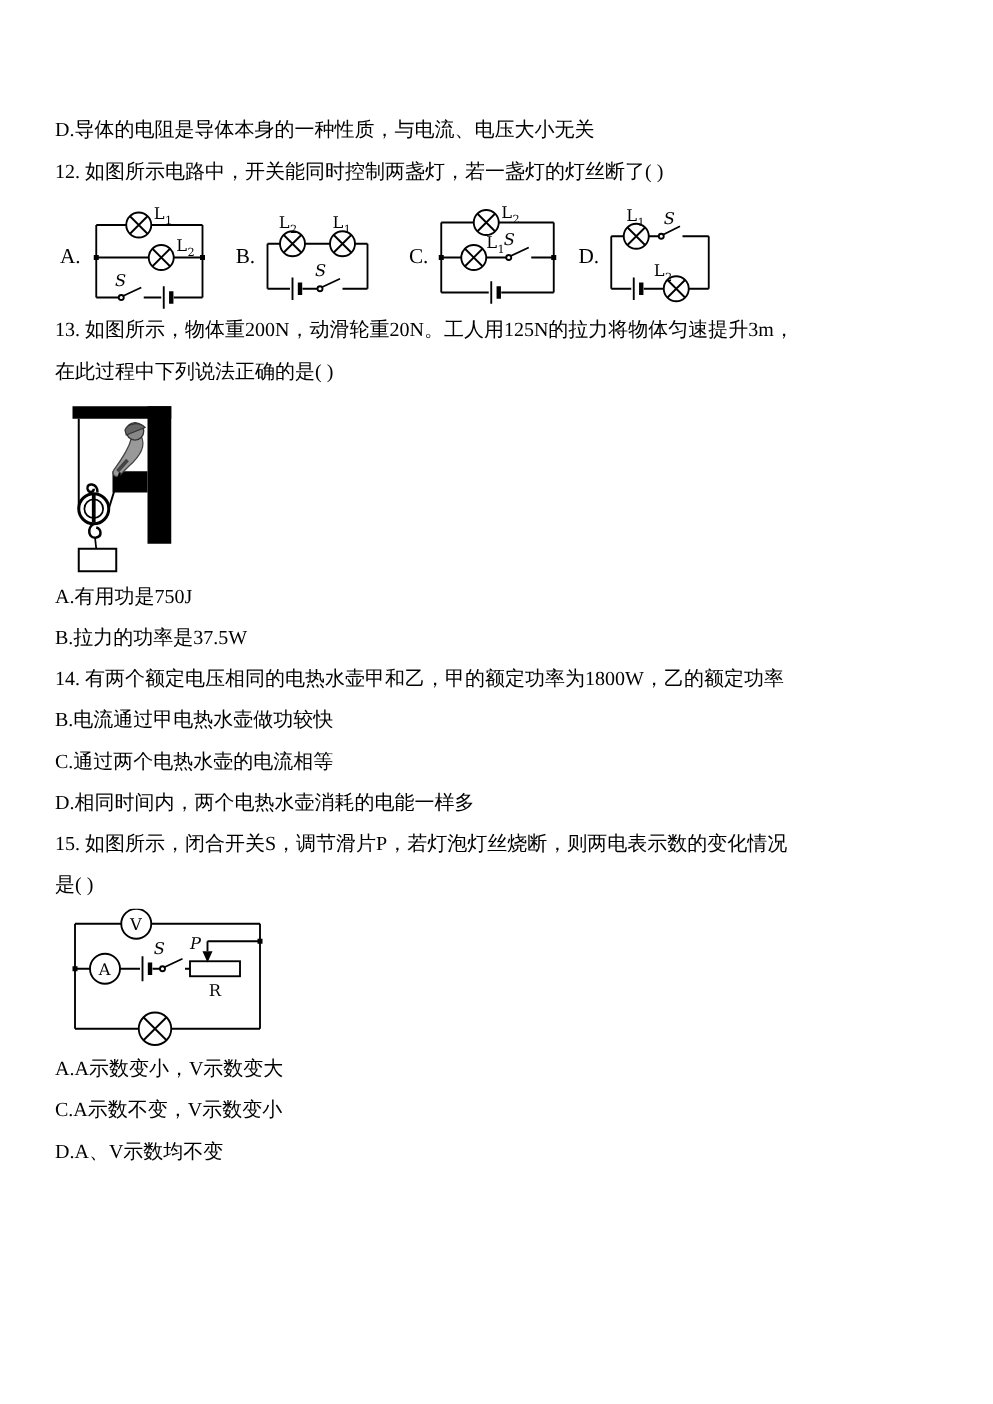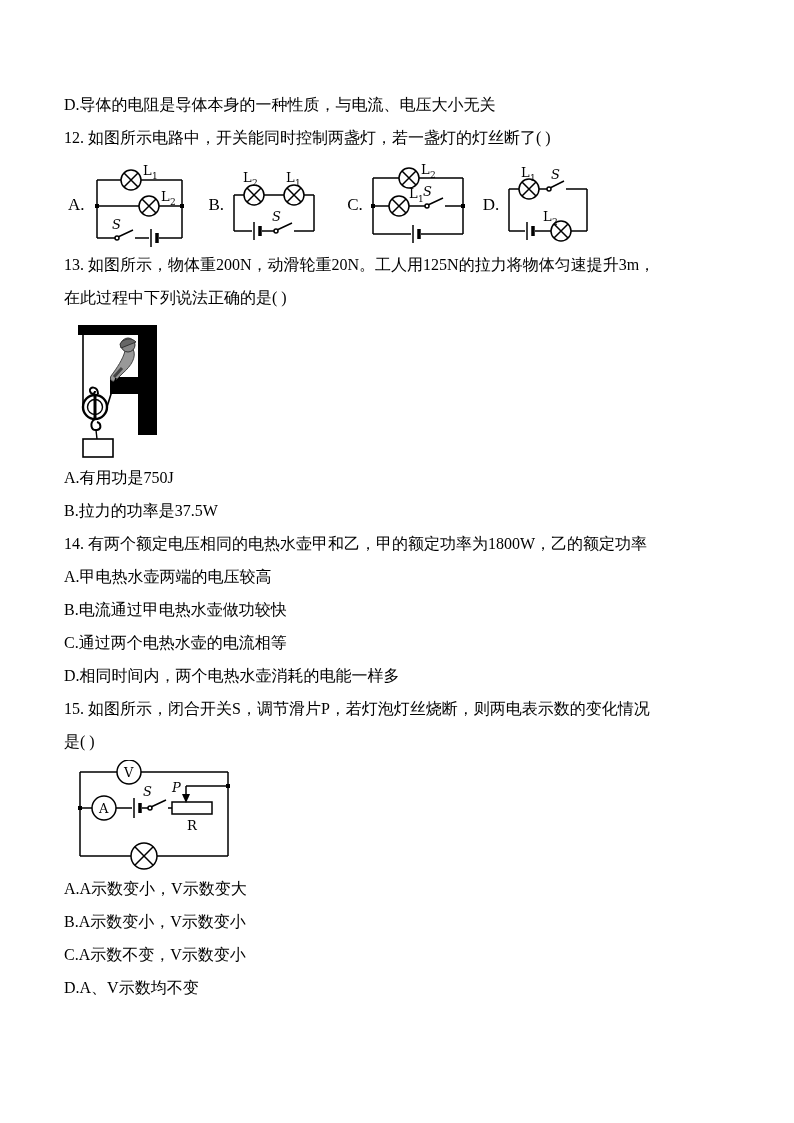--- a/index.html
+++ b/index.html
@@ -3,21 +3,21 @@
 <meta charset="utf-8">
 <style>
   html,body{margin:0;padding:0;background:#fff;}
   .page{
     position:relative;
     width:794px;height:1123px;
     background:#ffffff;
     font-family:"Liberation Serif","DejaVu Serif",serif;
     font-size:16px;color:#000;
     box-sizing:border-box;
-    padding:88px 60px 0 64px;
+    padding:88px 60px 0 44px;
     overflow:hidden;
   }
   .tline{line-height:33px;white-space:pre-wrap;}
   .fig-row{
     display:flex;align-items:center;
     margin:8px 0 0 4px;height:86px;gap:4px;
   }
   .circuit{display:flex;align-items:center;gap:2px;}
   .circuit .clabel{font-size:17px;}
   .gapA{margin-right:18px;} .gapB{margin-right:22px;} .gapC{margin-right:12px;}
@@ -170,21 +170,20 @@
       </g>
       <line x1="20" y1="108" x2="21" y2="117" stroke="#000" stroke-width="1.4"></line>
       <rect x="7" y="117" width="30" height="18" fill="#fff" stroke="#000" stroke-width="1.6"></rect>
     </svg>
   </div>
 
   <div class="tline">A.有用功是750J</div>
   <div class="tline">B.拉力的功率是37.5W</div>
 
   <div class="tline">14. 有两个额定电压相同的电热水壶甲和乙，甲的额定功率为1800W，乙的额定功率</div>
-  <div class="tline">A.甲电热水壶两端的电压较高</div>
   <div class="tline">B.电流通过甲电热水壶做功较快</div>
   <div class="tline">C.通过两个电热水壶的电流相等</div>
   <div class="tline">D.相同时间内，两个电热水壶消耗的电能一样多</div>
 
   <div class="tline">15. 如图所示，闭合开关S，调节滑片P，若灯泡灯丝烧断，则两电表示数的变化情况</div>
   <div class="tline">是( )</div>
 
   <div class="q15-circuit-wrap">
     <svg width="160" height="112" viewBox="0 0 160 112">
       <g stroke="#000" stroke-width="1.5" fill="none">
@@ -210,20 +209,19 @@
       <text class="lbl" x="50" y="17">V</text>
       <text class="lbl" x="25" y="53">A</text>
       <text class="lbl it" x="69" y="36">S</text>
       <text class="lbl it" x="98" y="32">P</text>
       <text class="lbl" x="113" y="70">R</text>
     </svg>
   </div>
 
   <div class="tline optgrid">
     <span class="col1">A.A示数变小，V示数变大</span>
-    <span>B.A示数变小，V示数变小</span>
   </div>
   <div class="tline optgrid">
     <span class="col1">C.A示数不变，V示数变小</span>
     <span>D.A、V示数均不变</span>
   </div>
 
 </div>
 
 </body></html>

